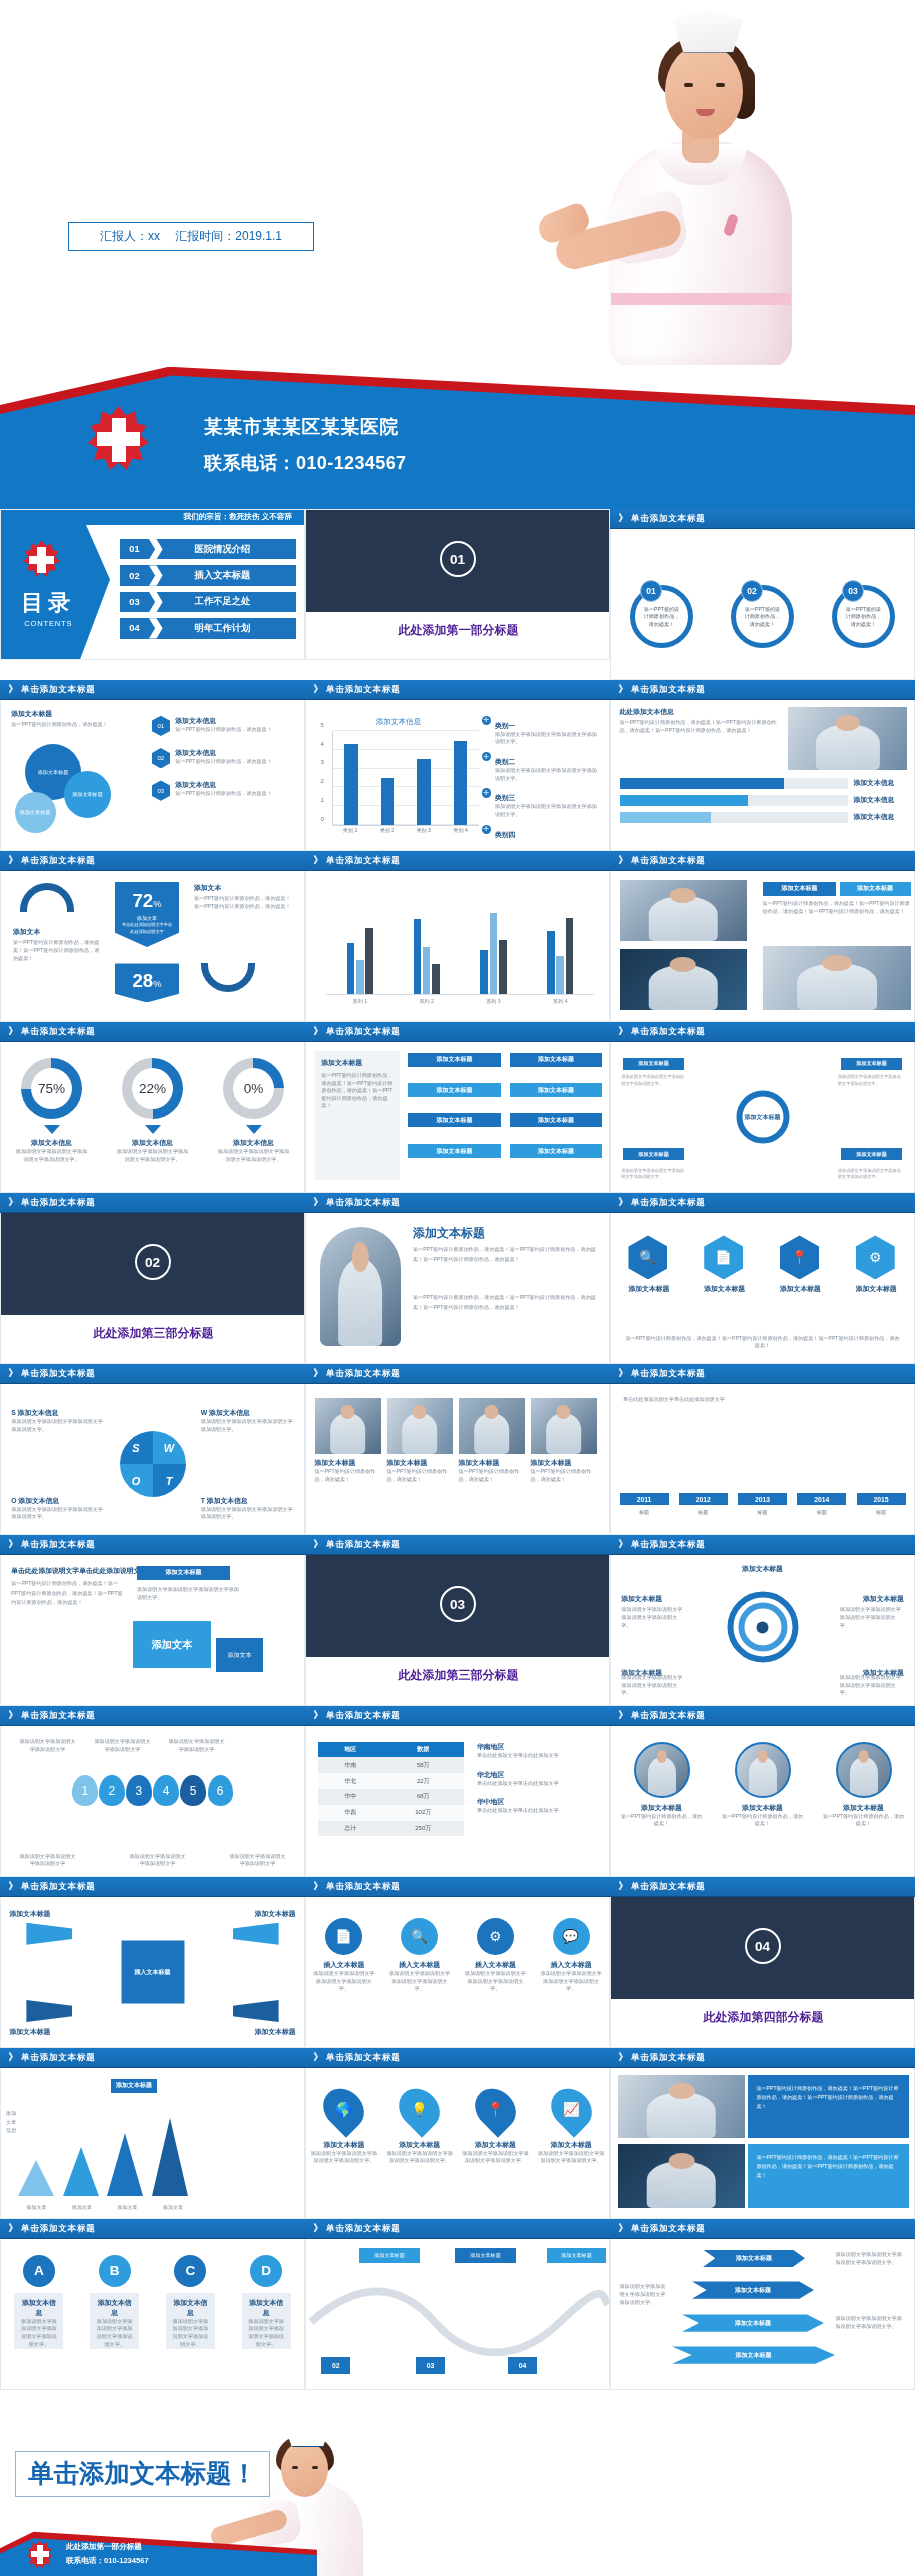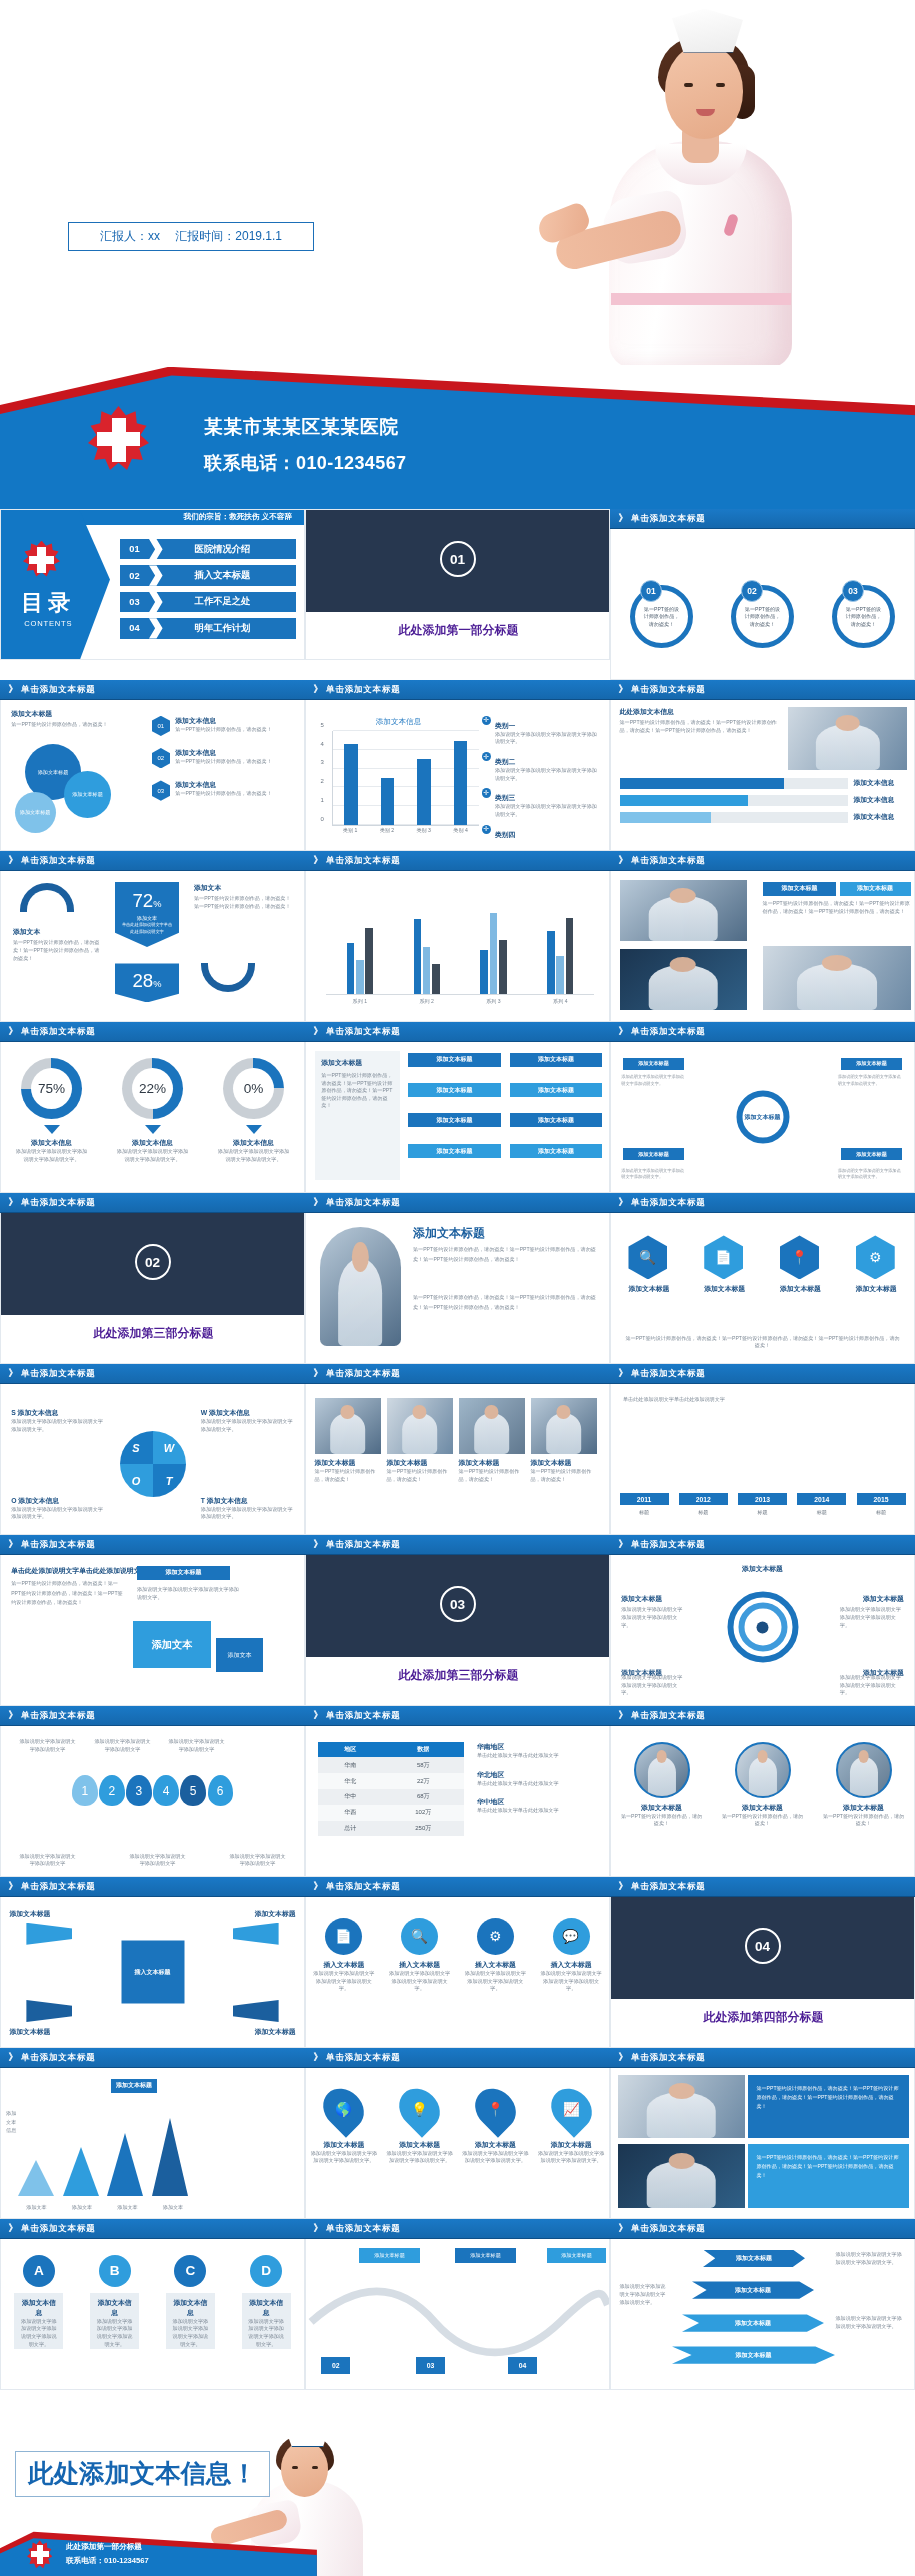--- a/index.html
+++ b/index.html
@@ -191,21 +191,21 @@
   .pct-row { display:flex; justify-content:space-around; align-items:flex-start; padding-top:15.3px; }
   .pct { width:88px; text-align:center; }
   .donut { width:61px; height:61px; border-radius:50%; margin:0 auto; display:flex; align-items:center; justify-content:center; position:relative; }
   .donut:after { content:""; position:absolute; width:41px; height:41px; background:#fff; border-radius:50%; }
   .donut span { position:relative; z-index:2; font-size:13.6px; color:#303a45; font-weight:500; }
   .tri { width:0;height:0;border-left:8.5px solid transparent;border-right:8.5px solid transparent;border-top:9.3px solid #1b74bd; margin:6.8px auto 3.4px; }
 
   
   .hexbig { width:64px; padding:8.5px 0 12px; background:#1b74bd; color:#fff; text-align:center;
     clip-path:polygon(0 0, 100% 0, 100% 78%, 50% 100%, 0 78%); }
-  .hexbig b { font-size:18.7px; font-weight:normal; }
+  .hexbig b { font-size:18.7px; font-weight:bold; }
   .arc-up, .arc-dn { width:54px; height:29px; border:7.6px solid #1b5f9e; border-radius:54px 54px 0 0; border-bottom:none; }
   .arc-dn { border-radius:0 0 54px 54px; border-top:none; border-bottom:7.6px solid #1b5f9e; }
 
   
   .photo { background:linear-gradient(135deg,#9fb6c9,#60788f); position:relative; overflow:hidden; }
   .photo.p2 { background:linear-gradient(140deg,#b8c9d8,#4f6b86); }
   .photo.p3 { background:linear-gradient(120deg,#cfd9e2,#6d8aa5); }
   .photo.dark2 { background:linear-gradient(140deg,#1b3550,#2f5f86); }
   .photo .fig { position:absolute; bottom:0; left:50%; transform:translateX(-50%); width:54%; height:74%;
     background:linear-gradient(180deg,#e9eef3,#c9d6e1); border-radius:50% 50% 5.1px 5.1px/40% 40% 5.1px 5.1px; opacity:.92; }
@@ -1266,21 +1266,21 @@
     <div class="body"></div>
     <div class="sleeve"></div>
     <div class="arm"></div>
     <div class="hair"></div>
     <div class="head"></div>
     <div class="eye l"></div>
       <div class="eye r"></div>
     <div class="cap"></div>
   </div>
   <div class="tbox">
-    <div class="ttxt">此处添加文本信息！</div>
+    <div class="ttxt">单击添加文本标题！</div>
   </div>
   <div class="roof-red"></div>
   <div class="roof-blue"></div>
   <div class="cross3">
       <div class="burst"></div>
       <div class="pv"></div>
       <div class="ph"></div>
     </div>
   <div class="e-name">此处添加第一部分标题</div>
   <div class="e-tel">联系电话：010-1234567</div>

